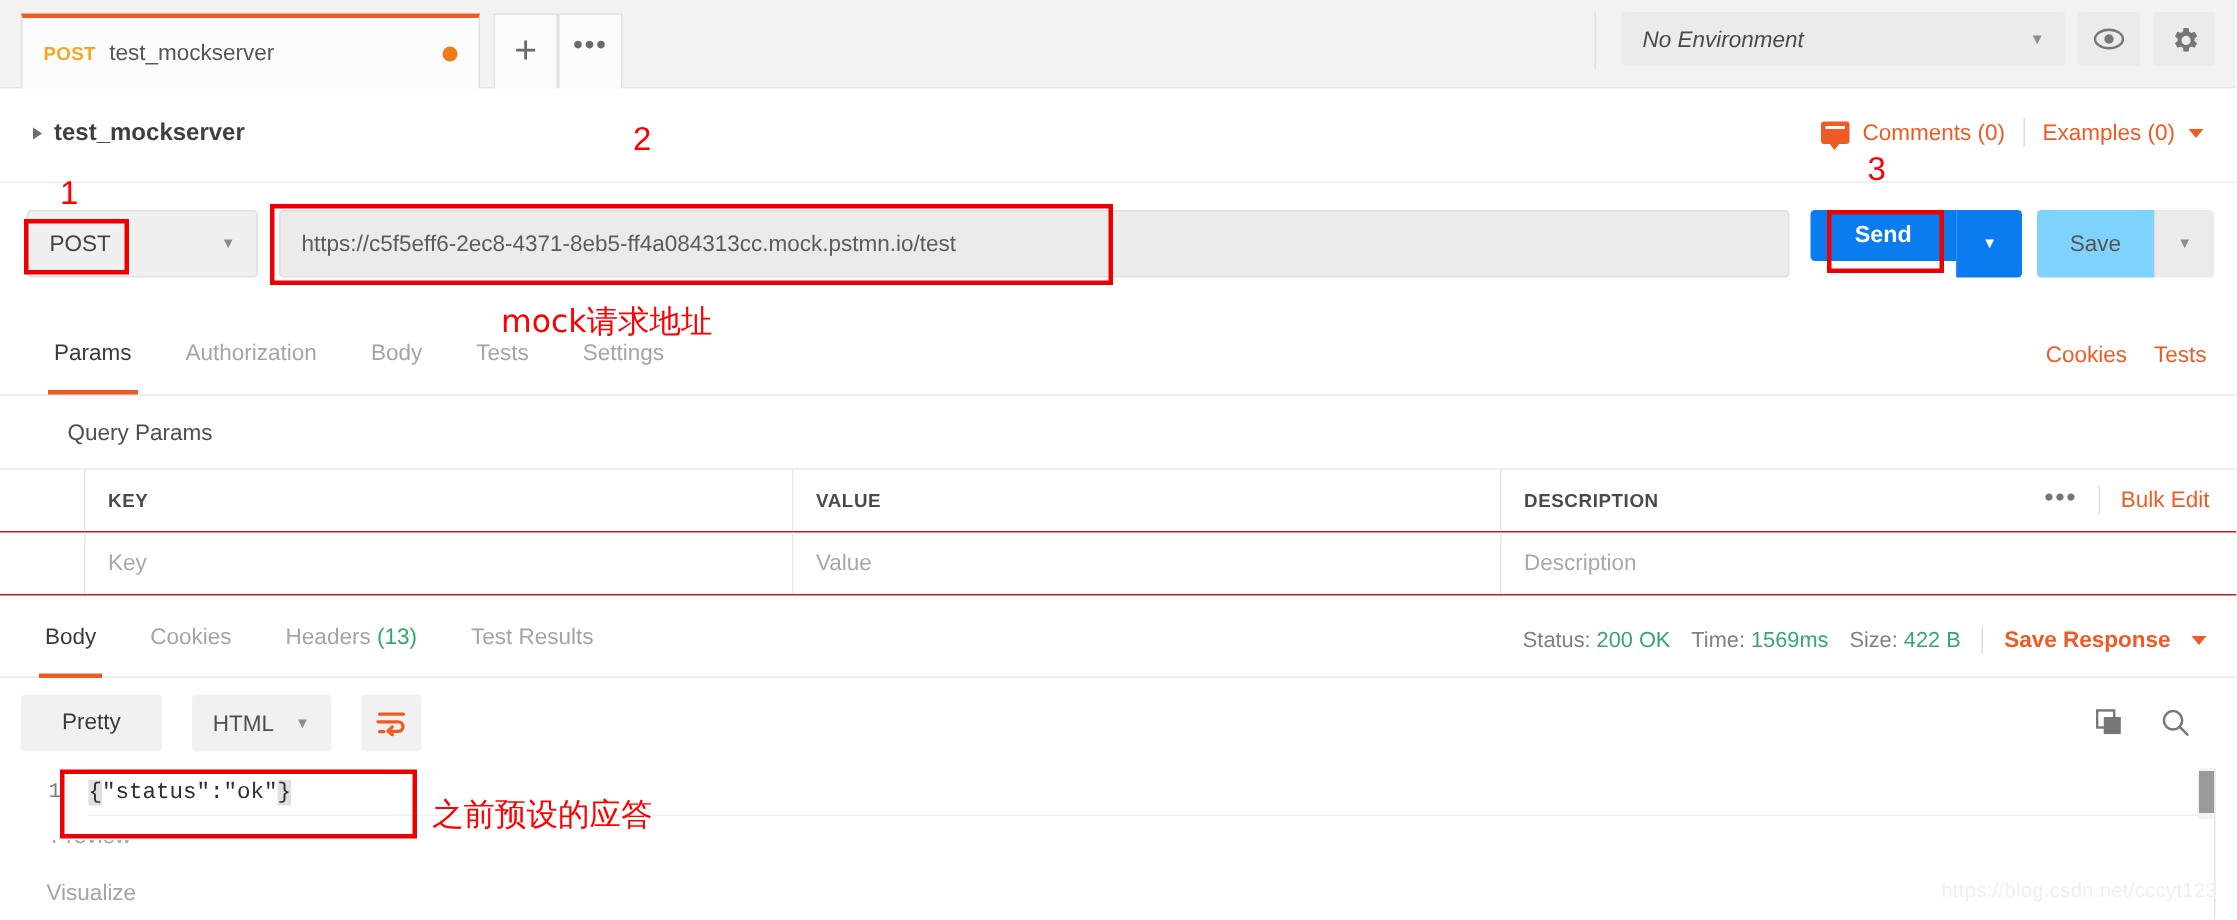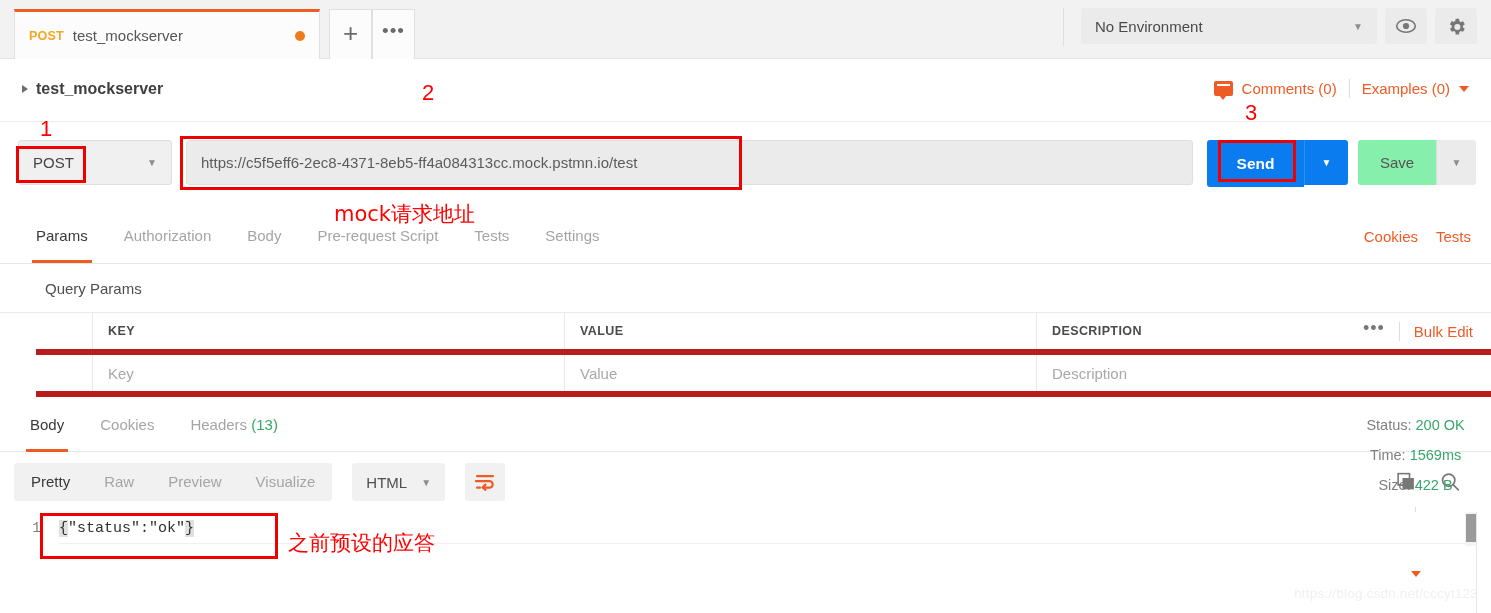--- a/index.html
+++ b/index.html
@@ -35,21 +35,21 @@
     position: absolute; top: 9px; height: 50px; width: 43px;
     background: #fcfcfc; border: 1px solid #e0e0e0; border-bottom: none;
     display: flex; align-items: center; justify-content: center;
     color: #6b6b6b;
   }
   .tab-plus { left: 329px; font-size: 26px; font-weight: 300; line-height: 1; padding-bottom: 4px; }
   .tab-more { left: 372px; font-size: 19px; letter-spacing: 1px; line-height: 1; padding-bottom: 9px; }
 
   .env-wrap {
     position: absolute; right: 14px; top: 8px; height: 36px;
-    display: flex; align-items: center; gap: 8px;
+    display: flex; align-items: center; gap: 8px; font-style: italic;
   }
   .env-divider {
     position: absolute; left: 1063px; top: 8px; width: 1px; height: 38px; background: #e0e0e0;
   }
   .env-select {
     width: 296px; height: 36px; background: #ebebeb; border-radius: 3px;
     display: flex; align-items: center; padding: 0 14px;
     color: #4a4a4a; font-size: 15px; justify-content: space-between;
   }
   .env-caret { color: #8d8d8d; font-size: 10px; }
@@ -106,33 +106,33 @@
   }
   .method-label { color: #454545; font-size: 15px; }
   .method-caret { color: #8d8d8d; font-size: 10px; }
   .url-box {
     position: absolute; left: 186px; top: 18px; width: 1007px; height: 45px;
     background: #ebebeb; border: 1px solid #dfdfdf; border-radius: 3px;
     display: flex; align-items: center; padding: 0 14px;
     color: #5c5c5c; font-size: 15px;
   }
   .send-btn {
-    position: absolute; left: 1207px; top: 18px; width: 97px; height: 47px;
+    position: absolute; left: 1207px; top: 18px; width: 97px; height: 34px;
     background: #0a7cf0; border-radius: 3px 0 0 3px;
     display: flex; align-items: center; justify-content: center;
     color: #fff; font-size: 15.5px; font-weight: bold;
   }
   .send-caret {
     position: absolute; left: 1304px; top: 18px; width: 44px; height: 45px;
     background: #0a7cf0; border-radius: 0 3px 3px 0; border-left: 1px solid #2e8ff2;
     display: flex; align-items: center; justify-content: center; color: #fff; font-size: 10px;
   }
   .save-btn {
     position: absolute; left: 1358px; top: 18px; width: 78px; height: 45px;
-    background: #86efac; border-radius: 3px 0 0 3px;
+    background: #7dd3fc; border-radius: 3px 0 0 3px;
     display: flex; align-items: center; justify-content: center;
     color: #555; font-size: 15px;
   }
   .save-caret {
     position: absolute; left: 1436px; top: 18px; width: 40px; height: 45px;
     background: #ebebeb; border-radius: 0 3px 3px 0; border-left: 1px solid #dcdcdc;
     display: flex; align-items: center; justify-content: center; color: #8d8d8d; font-size: 10px;
   }
 
   
@@ -159,52 +159,52 @@
   
   .qp-title {
     position: absolute; top: 264px; left: 0; width: 1491px; height: 48px;
     display: flex; align-items: center; padding-left: 22px;
     color: #4e4e4e; font-size: 15px; margin-left: 23px;
   }
   .qp-table {
     position: absolute; top: 312px; left: 0; width: 1491px;
     border-top: 1px solid #e9e9e9;
   }
-  .qp-row { display: flex; height: 42px; border-bottom: 6px solid #b91c1c; margin-left: 36px; }
+  .qp-row { display: flex; height: 42px; border-bottom: 1px solid #b91c1c; }
   .qp-check { width: 57px; border-right: 1px solid #e9e9e9; }
   .qp-c1 { width: 472px; border-right: 1px solid #e9e9e9; display: flex; align-items: center; padding-left: 15px; }
   .qp-c2 { width: 472px; border-right: 1px solid #e9e9e9; display: flex; align-items: center; padding-left: 15px; }
   .qp-c3 { flex: 1; display: flex; align-items: center; padding-left: 15px; justify-content: space-between; padding-right: 18px; }
   .qp-head { font-size: 12.5px; font-weight: bold; color: #4a4a4a; letter-spacing: .4px; }
   .qp-ph { font-size: 15px; color: #a8a8a8; }
   .qp-tools { display: flex; align-items: center; gap: 14px; }
   .dots3 { color: #777; font-size: 18px; letter-spacing: 1px; line-height: 0; padding-bottom: 6px; }
   .bulk { color: #ef5b25; font-size: 15px; }
 
   
   .resp-tabs {
     position: absolute; top: 404px; left: 0; width: 1491px; height: 48px;
     border-bottom: 1px solid #e7e7e7;
     display: flex; align-items: flex-start; padding-left: 12px;
   }
   .resp-right {
     position: absolute; right: 20px; top: 13px;
-    display: flex; align-items: center; gap: 14px; font-size: 14.5px; flex-direction: column;
+    display: flex; align-items: center; gap: 14px; font-size: 14.5px;
   }
   .stat-lbl { color: #808080; }
   .stat-val { color: #36a86b; }
   .save-resp { color: #ef5b25; font-weight: bold; font-size: 15px; }
 
   .viewer-bar {
     position: absolute; top: 452px; left: 0; width: 1491px; height: 60px;
     display: flex; align-items: center; padding-left: 14px; gap: 10px;
   }
   .vgroup {
     height: 38px; background: #f1f1f1; border-radius: 3px;
-    display: flex; align-items: center;
+    display: flex; align-items: center; flex-direction: column;
   }
   .vtab { font-size: 15px; color: #a5a5a5; padding: 0 17px; line-height: 38px; }
   .vtab.sel { color: #3a3a3a; }
   .vsel {
     height: 38px; background: #f1f1f1; border-radius: 3px;
     display: flex; align-items: center; padding: 0 14px; gap: 14px;
     font-size: 15px; color: #4f4f4f; margin-left: 10px;
   }
   .wrap-btn {
     width: 40px; height: 38px; background: #f1f1f1; border-radius: 3px; margin-left: 10px;
@@ -329,21 +329,20 @@
     <div class="send-btn">Send</div>
     <div class="send-caret">▼</div>
     <div class="save-btn">Save</div>
     <div class="save-caret">▼</div>
   </div>
 
   <div class="reqtabs">
     <div class="rtab sel"><span>Params</span></div>
     <div class="rtab"><span>Authorization</span></div>
     <div class="rtab"><span>Body</span></div>
-    <div class="rtab"><span>Pre-request Script</span></div>
     <div class="rtab"><span>Tests</span></div>
     <div class="rtab"><span>Settings</span></div>
     <div class="reqtabs-right">
       <span>Cookies</span>
       <span>Tests</span>
     </div>
   </div>
 
   <div class="qp-title">Query Params</div>
   <div class="qp-table">
@@ -375,20 +374,21 @@
       <div class="qp-c3">
           <span class="qp-ph">Description</span>
         </div>
     </div>
   </div>
 
   <div class="resp-tabs">
     <div class="rtab sel"><span>Body</span></div>
     <div class="rtab"><span>Cookies</span></div>
     <div class="rtab"><span>Headers</span> <span class="hdr-count">(13)</span></div>
+    <div class="rtab"><span>Test Results</span></div>
     <div class="resp-right">
       <span><span class="stat-lbl">Status:</span> <span class="stat-val">200 OK</span></span>
       <span><span class="stat-lbl">Time:</span> <span class="stat-val">1569ms</span></span>
       <span><span class="stat-lbl">Size:</span> <span class="stat-val">422 B</span></span>
       <span class="vsep"></span>
       <span class="save-resp">Save Response</span>
       <span class="tri-down"></span>
     </div>
   </div>
 

